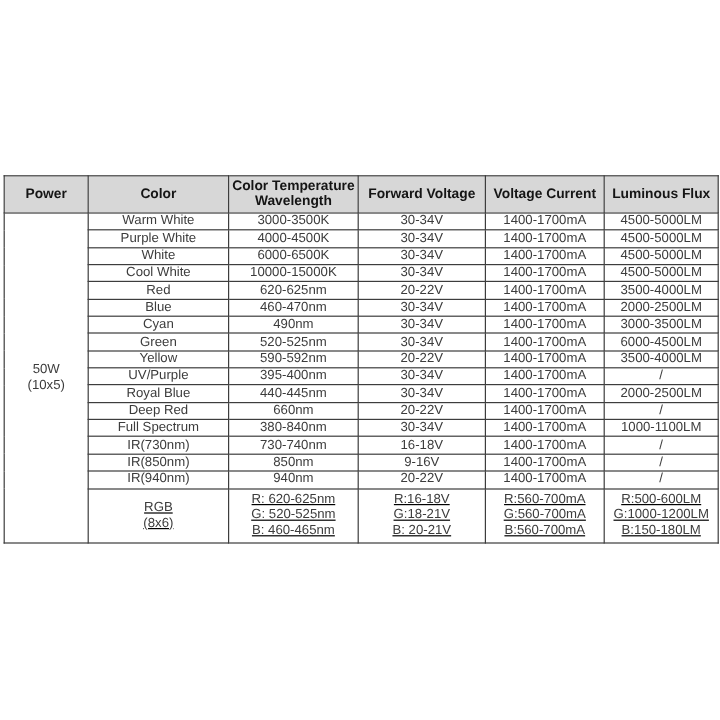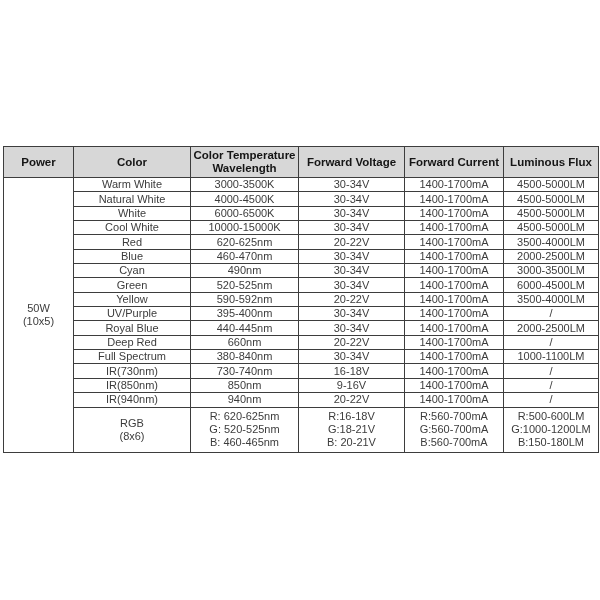--- a/index.html
+++ b/index.html
@@ -41,21 +41,21 @@
     line-height: 13px;
   }
   table.spec td {
     color: #3c3c3c;
     font-size: 11px;
     line-height: 13px;
     background: #ffffff;
   }
   tr.header-row { height: 31px; }
   tr.data-row { height: 14.2px; }
-  tr.rgb-row { height: 45px; }
+  tr.rgb-row { height: 45px; text-decoration: underline; }
   .stack-line { display: block; }
   td.power-cell { font-size: 11px; margin-top: 40px; }
 </style>
 </head>
 <body>
 
 <div class="page">
   <table class="spec">
     <colgroup>
       <col style="width:70px">
@@ -67,38 +67,38 @@
     </colgroup>
     <thead>
       <tr class="header-row">
         <th>Power</th>
         <th>Color</th>
         <th>
           <span class="stack-line">Color Temperature</span>
           <span class="stack-line">Wavelength</span>
         </th>
         <th>Forward Voltage</th>
-        <th>Forward Current</th>
+        <th>Voltage Current</th>
         <th>Luminous Flux</th>
       </tr>
     </thead>
     <tbody>
       <tr class="data-row">
         <td class="power-cell" rowspan="17">
           <span class="stack-line">50W</span>
           <span class="stack-line">(10x5)</span>
         </td>
         <td>Warm White</td>
         <td>3000-3500K</td>
         <td>30-34V</td>
         <td>1400-1700mA</td>
         <td>4500-5000LM</td>
       </tr>
       <tr class="data-row">
-        <td>Natural White</td>
+        <td>Purple White</td>
         <td>4000-4500K</td>
         <td>30-34V</td>
         <td>1400-1700mA</td>
         <td>4500-5000LM</td>
       </tr>
       <tr class="data-row">
         <td>White</td>
         <td>6000-6500K</td>
         <td>30-34V</td>
         <td>1400-1700mA</td>

